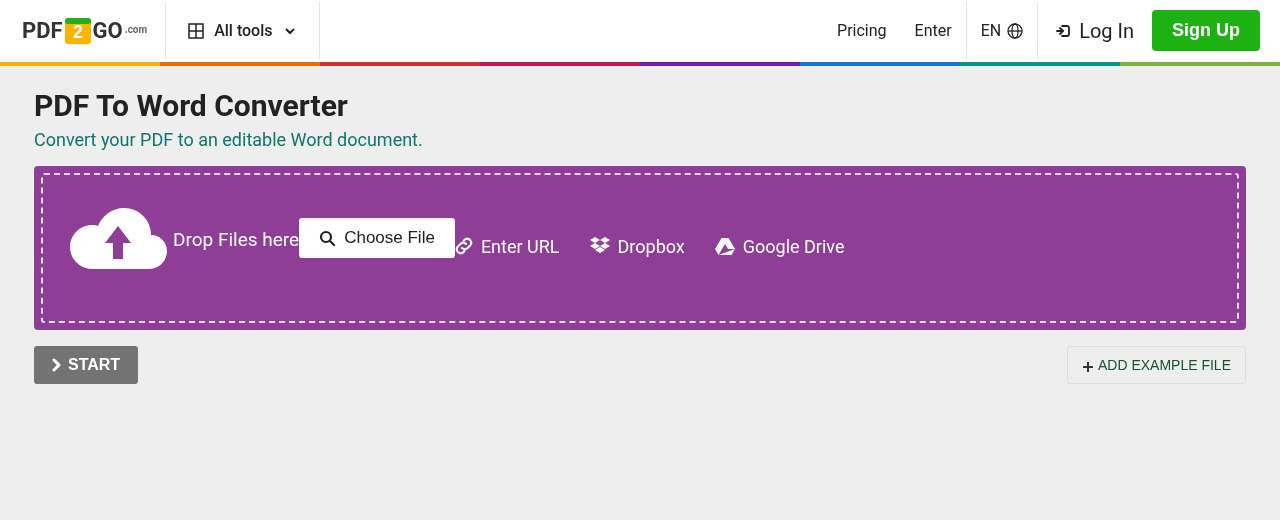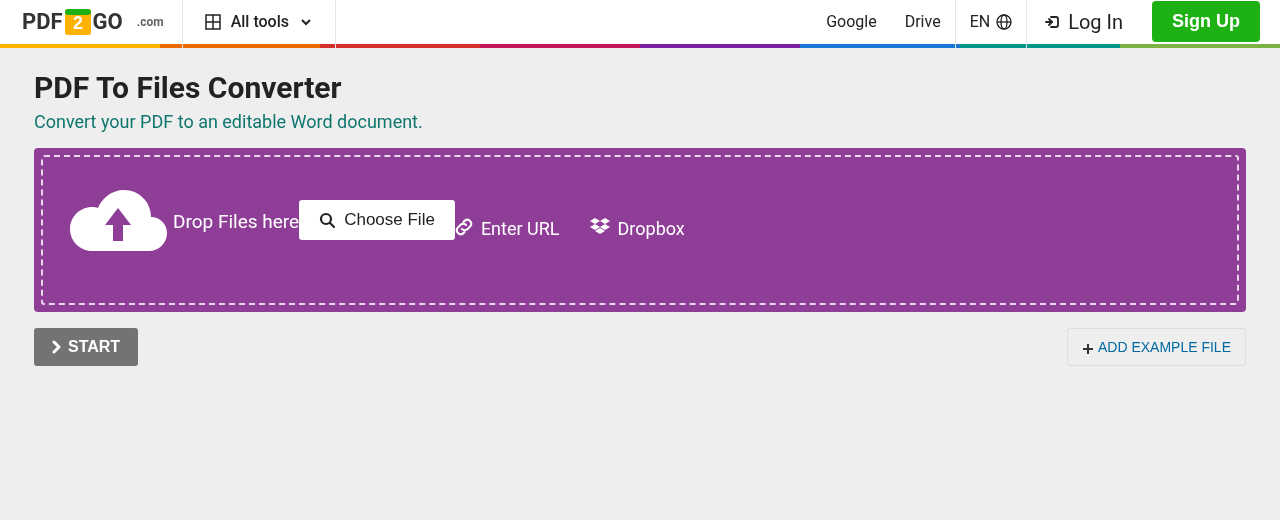--- a/index.html
+++ b/index.html
@@ -1,49 +1,49 @@
 <!DOCTYPE html>
 <html><head>
   <meta charset="utf-8">
   <style>
     * { margin: 0; padding: 0; box-sizing: border-box; }
     body { font-family: -apple-system, BlinkMacSystemFont, "Segoe UI", Roboto, Helvetica, Arial, sans-serif; background: #eeeeee; color: #333; }
     
     .navbar {
       background: #fff;
-      height: 44px;
+      height: 62px;
       display: flex;
       align-items: center;
       padding: 0 20px 1px 22px;
       position: relative;
     }
     
     .logo { display: flex; align-items: center; font-weight: 700; font-size: 22px; color: #333; margin-right: 18px; }
     .logo-icon { display: inline-flex; margin: 0 2px; }
-    .logo-suffix { font-size: 12px; margin-left: 14px; color: #666; align-self: flex-start; margin-top: 6px; }
+    .logo-suffix { font-size: 10px; margin-left: 2px; color: #666; align-self: flex-start; margin-top: 6px; }
     
     .vdiv { width: 1px; height: 58px; background: #e5e5e5; }
     
     .all-tools {
       display: flex; align-items: center; gap: 10px;
       padding: 0 22px; height: 58px; cursor: pointer;
       font-size: 16px; font-weight: 500; color: #222;
     }
     .all-tools svg:first-child { width: 16px; height: 16px; }
     
     .nav-spacer { flex: 1; }
     
     .nav-link { padding: 0 14px; font-size: 16px; color: #222; cursor: pointer; display: flex; align-items: center; height: 58px; gap: 6px; }
     
     .login-btn { display: flex; align-items: center; gap: 7px; padding: 0 18px; font-size: 20px; color: #222; cursor: pointer; height: 58px; }
     
     .signup-btn {
       background: #1db114; color: #fff; font-weight: 700;
       border: none; border-radius: 4px; padding: 10px 20px;
-      font-size: 18px; cursor: pointer; margin-left: 11px;
+      font-size: 18px; cursor: pointer; margin-left: 0;
     }
     
     .rainbow-bar { height: 4px; display: flex; }
     .rainbow-bar > div { flex: 1; }
     .rb1 { background: #ffb300; }
     .rb2 { background: #ed6c02; }
     .rb3 { background: #d32f2f; }
     .rb4 { background: #c2185b; }
     .rb5 { background: #7b1fa2; }
     .rb6 { background: #1976d2; }
@@ -69,32 +69,32 @@
     .drop-text { font-size: 19px; margin-bottom: 14px; }
     
     .choose-btn {
       background: #fff; color: #222; border: none; border-radius: 3px;
       padding: 10px 20px; font-size: 17px; font-weight: 500;
       display: flex; align-items: center; gap: 8px; cursor: pointer;
       margin-bottom: 16px;
     }
     
     .sources { display: flex; gap: 30px; align-items: center; }
-    .source-item { display: flex; gap: 8px; font-size: 18px; color: #fff; cursor: pointer; }
+    .source-item { display: flex; align-items: center; gap: 8px; font-size: 18px; color: #fff; cursor: pointer; }
     
     .footer-row { display: flex; justify-content: space-between; align-items: center; margin-top: 16px; }
     
     .start-btn {
       background: #737373; color: #fff; border: none; border-radius: 3px;
       padding: 10px 18px; font-size: 16px; font-weight: 700;
       display: flex; align-items: center; gap: 6px; cursor: pointer;
     }
     
     .example-btn {
-      background: #eeeeee; color: #0369a1; border: 1px solid #ddd; border-radius: 3px;
+      background: #eeeeee; color: #14532d; border: 1px solid #ddd; border-radius: 3px;
       padding: 10px 14px; font-size: 14px; font-weight: 500;
       display: flex; align-items: flex-end; gap: 4px; cursor: pointer;
     }
   </style>
 </head>
 <body>
 
 <div class="navbar">
   <div class="logo">
     <span>PDF</span>
@@ -118,24 +118,24 @@
     <span>All tools</span>
     <svg width="14" height="14" viewBox="0 0 14 14" fill="none" stroke="#222" stroke-width="2">
       <polyline points="3,5 7,9 11,5"></polyline>
     </svg>
   </div>
   <div class="vdiv"></div>
 
   <div class="nav-spacer"></div>
 
   <a class="nav-link">
-    <span>Google</span>
+    <span>Pricing</span>
   </a>
   <a class="nav-link">
-    <span>Drive</span>
+    <span>Enter</span>
   </a>
   <div class="vdiv"></div>
   <a class="nav-link">
     <span>EN</span>
     <svg width="16" height="16" viewBox="0 0 16 16" fill="none" stroke="#222" stroke-width="1.3">
       <circle cx="8" cy="8" r="7"></circle>
       <ellipse cx="8" cy="8" rx="3" ry="7"></ellipse>
       <line x1="1" y1="8" x2="15" y2="8"></line>
     </svg>
   </a>
@@ -159,21 +159,21 @@
     <div class="rb2"></div>
     <div class="rb3"></div>
     <div class="rb4"></div>
   <div class="rb5"></div>
     <div class="rb6"></div>
     <div class="rb7"></div>
     <div class="rb8"></div>
 </div>
 
 <div class="page">
-  <h1 class="page-title">PDF To Files Converter</h1>
+  <h1 class="page-title">PDF To Word Converter</h1>
   <p class="page-subtitle">Convert your PDF to an editable Word document.</p>
 
   <div class="dropzone">
     <div class="dropzone-inner">
       <div class="cloud-icon">
         <svg width="110" height="78" viewBox="0 0 110 78" fill="#fff">
           <path d="M88 34c0-15-12-27-27-27-12 0-22 8-26 18-2-1-4-1-6-1-12 0-22 10-22 22s10 22 22 22h57c10 0 18-8 18-18 0-9-7-16-16-16z"></path>
           <path d="M55 25 L42 42 L50 42 L50 58 L60 58 L60 42 L68 42 Z" fill="#8e3e97"></path>
         </svg>
       </div>
@@ -192,20 +192,26 @@
             <path d="M11 7a4 4 0 0 0-5.6 0l-2.8 2.8a4 4 0 0 0 5.6 5.6L9.5 14" stroke-linecap="round"></path>
           </svg>
           <span>Enter URL</span>
         </div>
         <div class="source-item">
           <svg width="20" height="18" viewBox="0 0 20 18" fill="#fff">
             <path d="M5 0 L10 3 L5 6 L0 3 Z M15 0 L20 3 L15 6 L10 3 Z M5 6 L10 9 L5 12 L0 9 Z M15 6 L20 9 L15 12 L10 9 Z M5 13 L10 16 L15 13 L10 10 Z"></path>
           </svg>
           <span>Dropbox</span>
         </div>
+        <div class="source-item">
+          <svg width="20" height="17" viewBox="0 0 20 17" fill="#fff">
+            <path d="M6.5 0 L13.5 0 L20 11 L13 11 Z M0 11 L6.5 0 L10 6 L3.5 17 Z M3.5 17 L20 11 L16.5 17 Z" opacity="0.95"></path>
+          </svg>
+          <span>Google Drive</span>
+        </div>
       </div>
     </div>
   </div>
 
   <div class="footer-row">
     <button class="start-btn">
       <svg width="10" height="14" viewBox="0 0 10 14" fill="none" stroke="#fff" stroke-width="3">
         <polyline points="2,2 7,7 2,12" stroke-linecap="round" stroke-linejoin="round"></polyline>
       </svg>
       <span>START</span>

